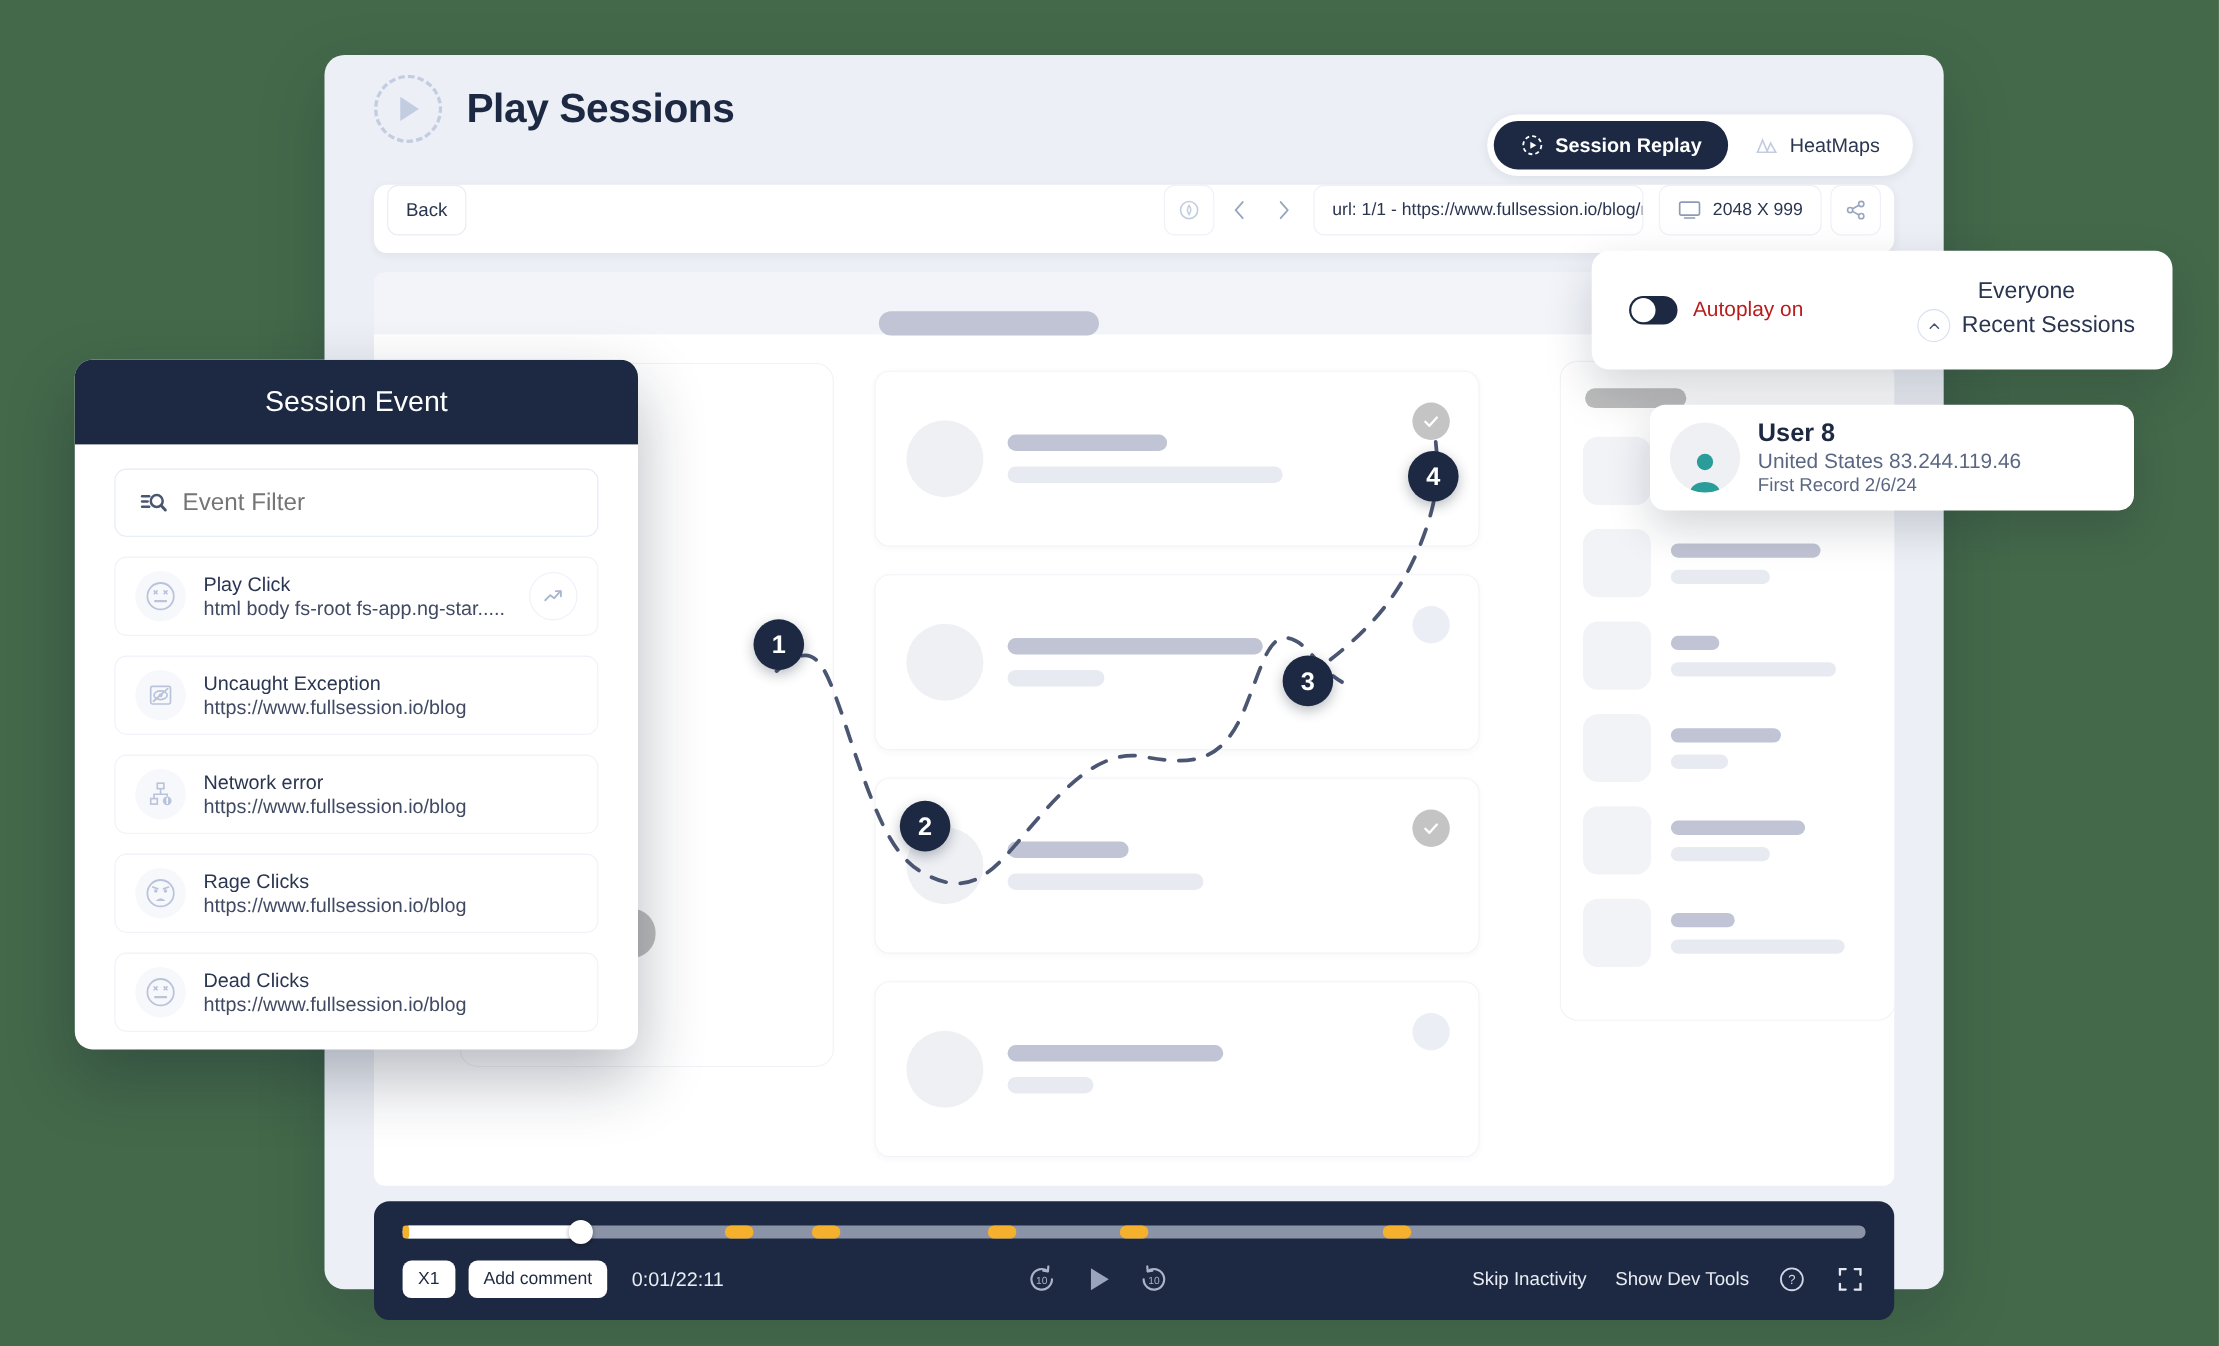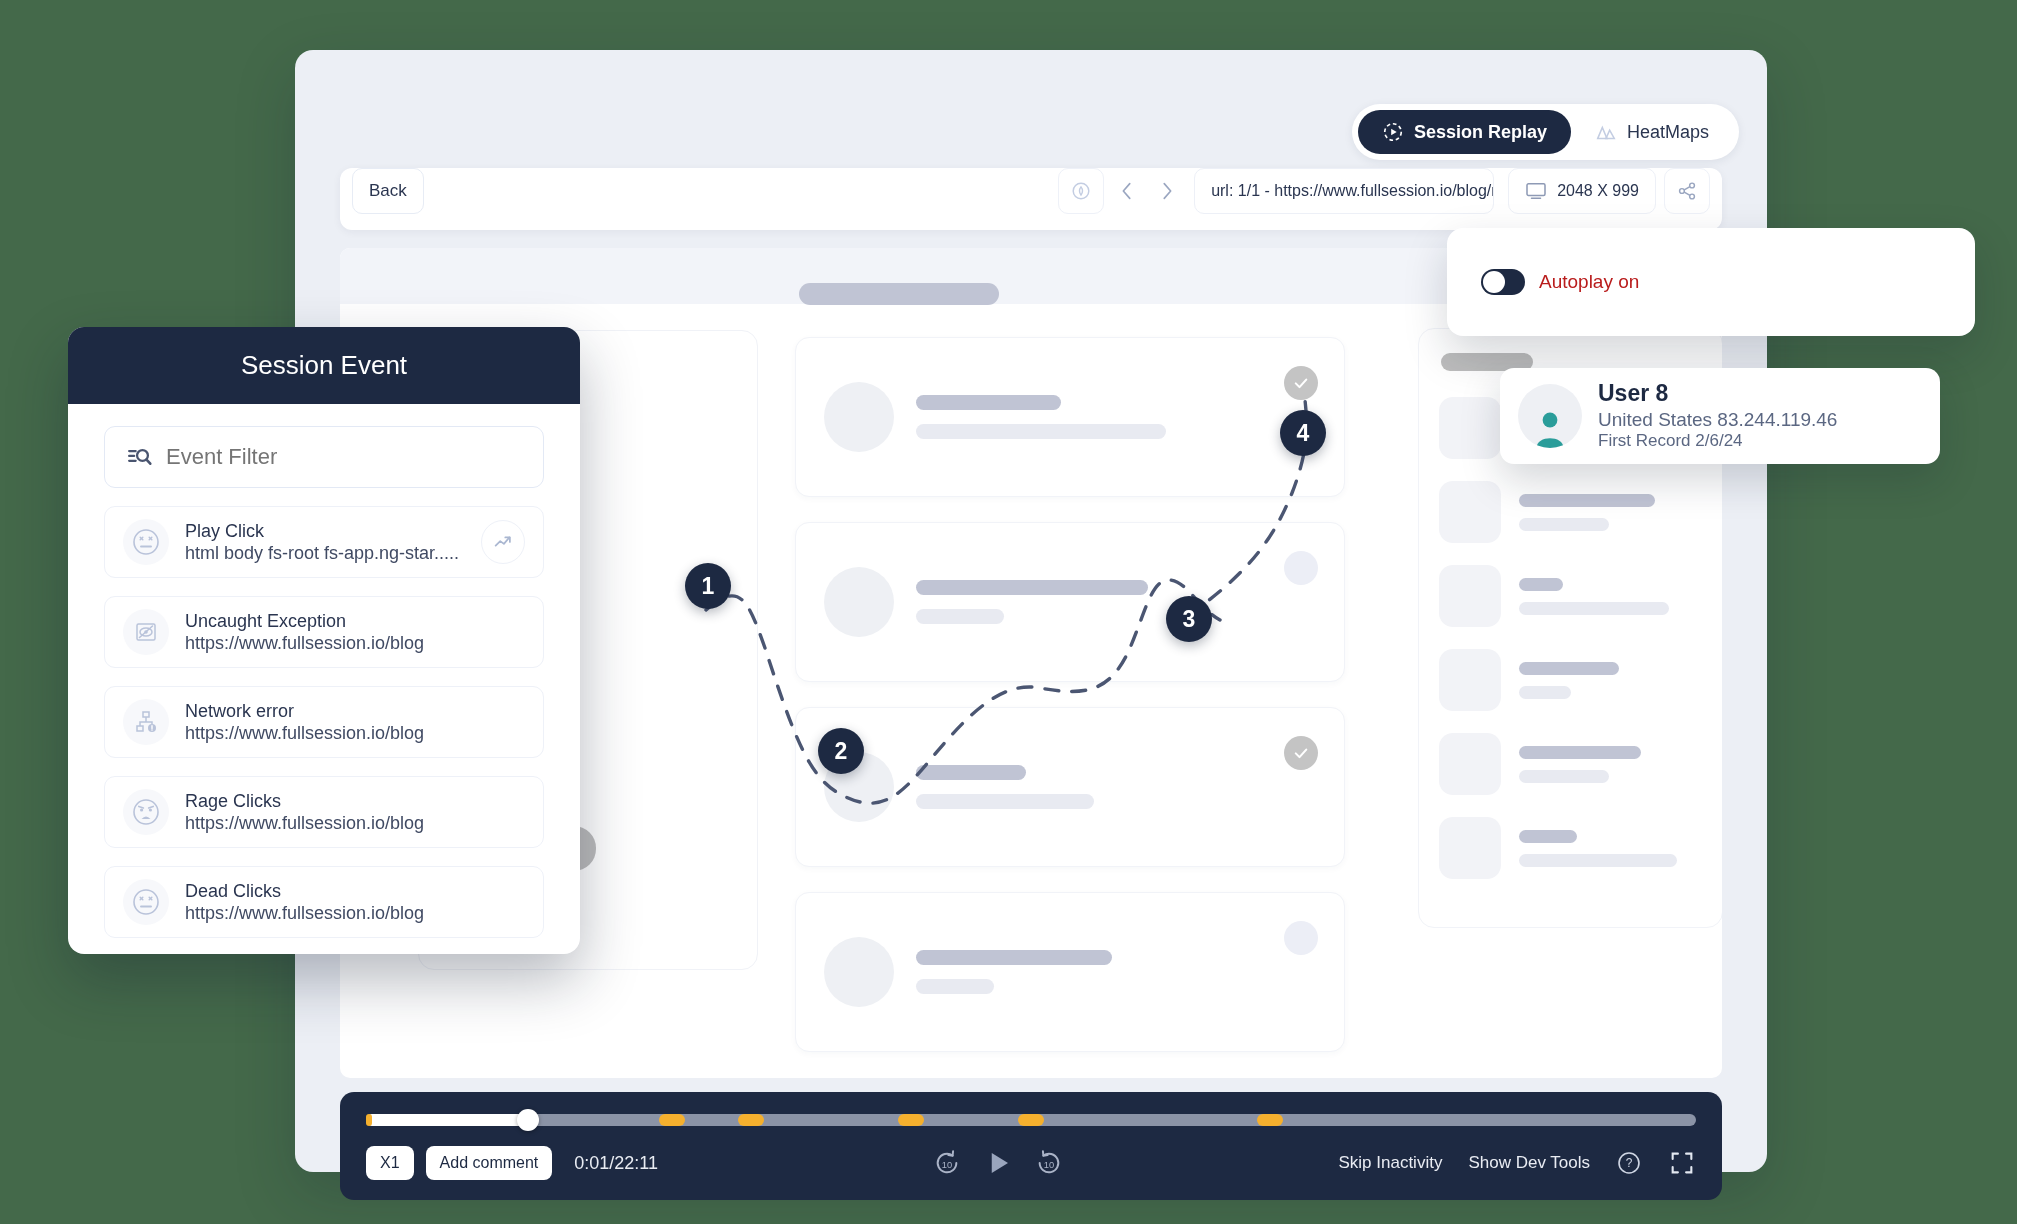--- a/index.html
+++ b/index.html
@@ -265,20 +265,27 @@
   .uc-loc { font-size: 19px; color:#5b6782; line-height:1.22; white-space:nowrap; }
   .uc-first { font-size: 17px; color:#5b6782; line-height:1.22; white-space:nowrap; }
 </style>
 </head>
 <body>
 
 <div class="stage" data-name="screenshot-stage">
 
   <div class="app-window" data-name="app-window">
 
+    <div class="app-header" data-name="app-header">
+      <div class="logo-mark" data-name="play-circle-dashed-icon">
+        <div class="ring"></div>
+          <div class="tri"></div>
+      </div>
+      <div class="app-title" data-name="page-title">Play Sessions</div>
+    </div>
 
     <div class="seg-control" data-name="view-mode-switch">
       <div class="seg-btn active" data-name="tab-session-replay">
         <svg class="seg-ico" viewBox="0 0 24 24" data-name="play-circle-icon">
           <circle cx="12" cy="12" r="9" fill="none" stroke="#ffffff" stroke-width="1.8" stroke-dasharray="4 3"></circle>
           <polygon points="10,8.5 16,12 10,15.5" fill="#ffffff"></polygon>
         </svg>
         <span data-name="tab-session-replay-label">Session Replay</span>
       </div>
       <div class="seg-btn" data-name="tab-heatmaps">
@@ -617,20 +624,31 @@
       </div>
 
     </div>
   </div>
 
   <div class="autoplay-panel" data-name="autoplay-panel">
     <div class="toggle" data-name="autoplay-toggle">
         <div class="kn"></div>
       </div>
     <div class="ap-label" data-name="autoplay-label">Autoplay on</div>
+    <div class="ap-right" data-name="sessions-filter-group">
+      <div class="ap-everyone" data-name="everyone-label">Everyone</div>
+      <div class="ap-recent" data-name="recent-sessions-selector">
+        <div class="circle-caret" data-name="chevron-up-icon">
+          <svg width="15" height="15" viewBox="0 0 24 24">
+            <polyline points="6,15 12,9 18,15" fill="none" stroke="#4a5570" stroke-width="2.2" stroke-linecap="round" stroke-linejoin="round"></polyline>
+          </svg>
+        </div>
+        <div class="ap-recent-label" data-name="recent-sessions-label">Recent Sessions</div>
+      </div>
+    </div>
   </div>
 
   <div class="user-card" data-name="user-card">
     <div class="uc-avatar" data-name="user-avatar-icon">
       <svg width="44" height="44" viewBox="0 0 44 44">
         <circle cx="22" cy="16" r="7.4" fill="#2a9d9a"></circle>
         <path d="M8.5 44 C8.5 31 35.5 31 35.5 44 Z" fill="#2a9d9a"></path>
       </svg>
     </div>
     <div data-name="user-card-text">

